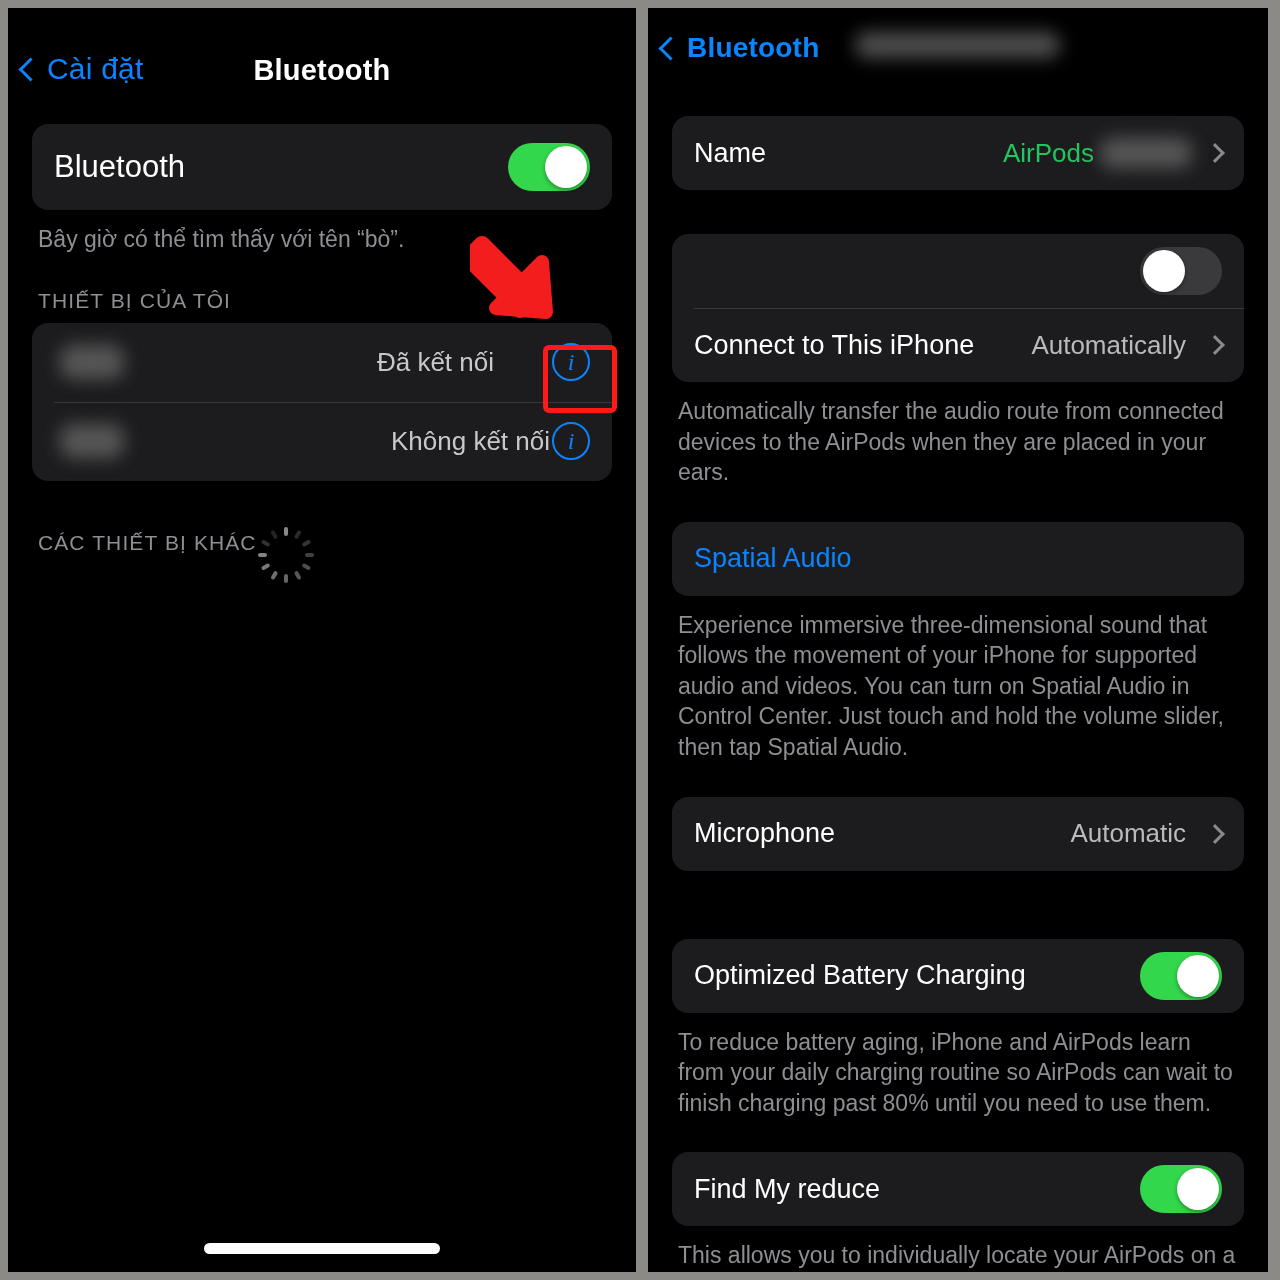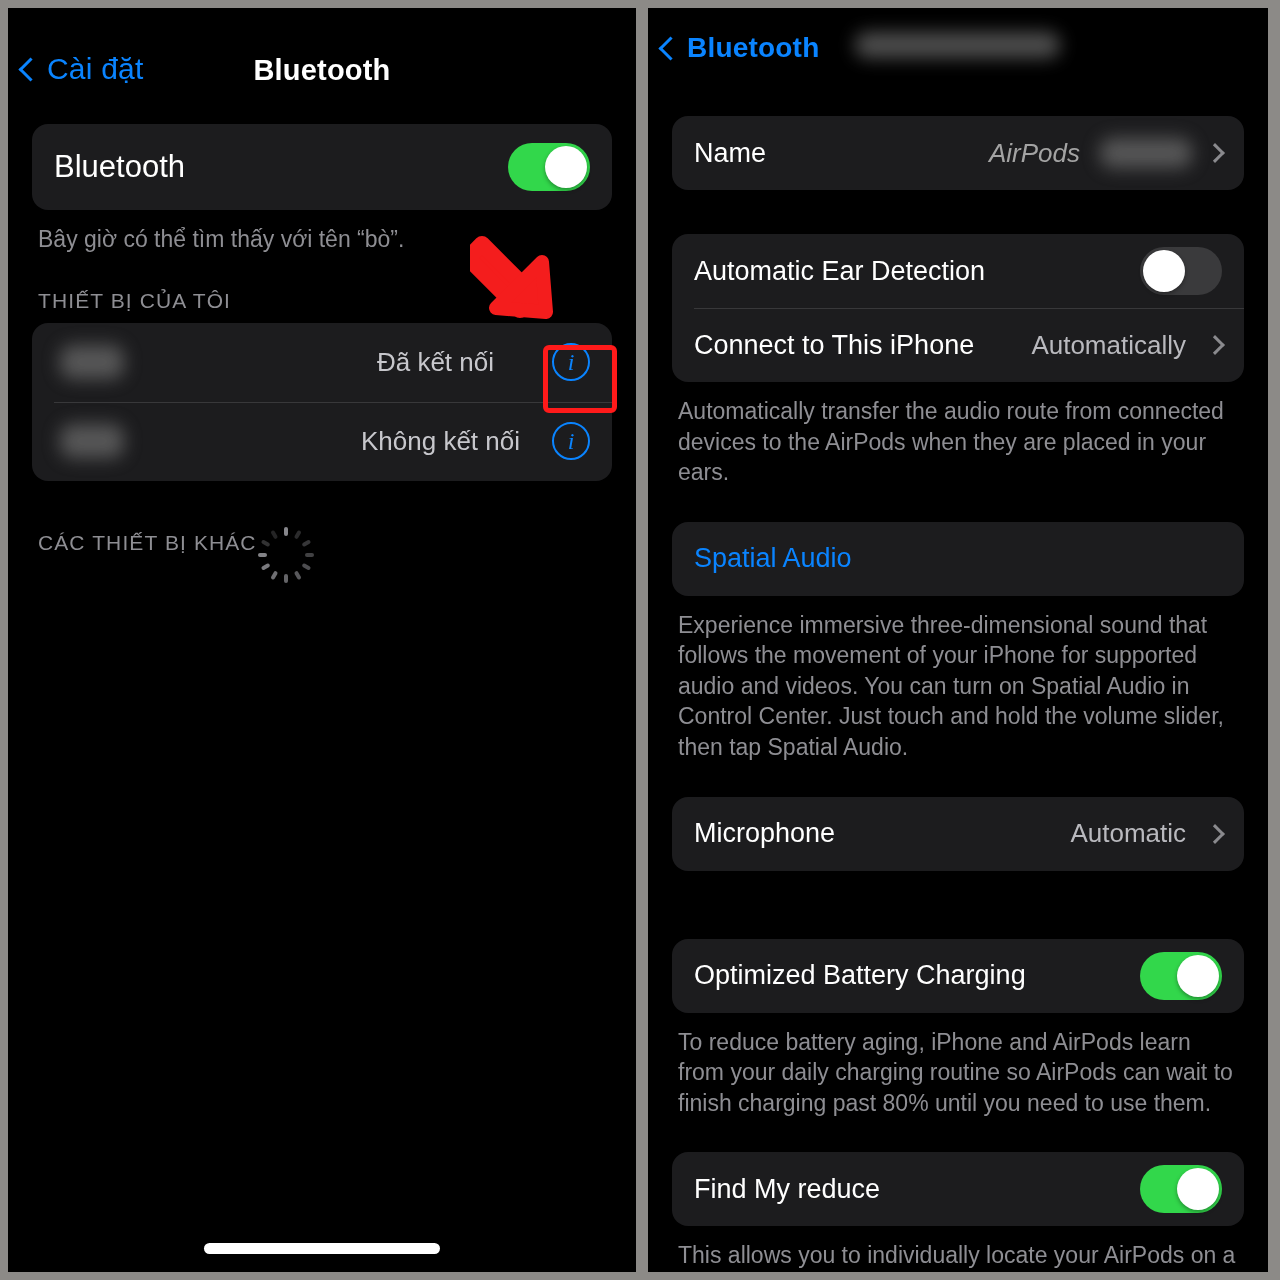--- a/index.html
+++ b/index.html
@@ -296,21 +296,21 @@
         <span class="row-spacer"></span>
         <span class="row-value" style="color:#c7c7cc;margin-right:18px;">Đã kết nối</span>
         <span class="info-btn">
           <span>i</span>
         </span>
       </div>
 
       <div class="row" style="min-height:79px;">
         <span class="redact device-redact"></span>
         <span class="row-spacer"></span>
-        <span class="row-value" style="color:#c7c7cc;margin-right:32px;">Không kết nối</span>
+        <span class="row-value" style="color:#c7c7cc;margin-right:2px;">Không kết nối</span>
         <span class="info-btn">
           <span>i</span>
         </span>
       </div>
 
     </div>
 
     <div class="spacer-44"></div>
 
     <div class="section-header">
@@ -354,31 +354,30 @@
       </div>
       <div class="redact nav-redact"></div>
     </div>
 
     <div class="spacer-34"></div>
 
     <div class="card">
       <div class="row">
         <span class="row-label">Name</span>
         <span class="row-spacer"></span>
-        <span class="row-value" style="color:#a3a3a3;margin-right:20px;font-style:italic;">AirPods</span>
+        <span class="row-value" style="color:#22c55e;margin-right:6px;">AirPods</span>
         <span class="redact" style="width:92px;height:30px;margin-right:14px;"></span>
         <span class="disclosure"></span>
       </div>
     </div>
 
     <div class="spacer-44"></div>
 
     <div class="card">
       <div class="row">
-        <span class="row-label">Automatic Ear Detection</span>
         <span class="row-spacer"></span>
         <span class="switch off">
           <span class="knob"></span>
         </span>
       </div>
       <div class="row">
         <span class="row-label">Connect to This iPhone</span>
         <span class="row-spacer"></span>
         <span class="row-value" style="color:#b9b9be;">Automatically</span>
         <span class="disclosure"></span>

